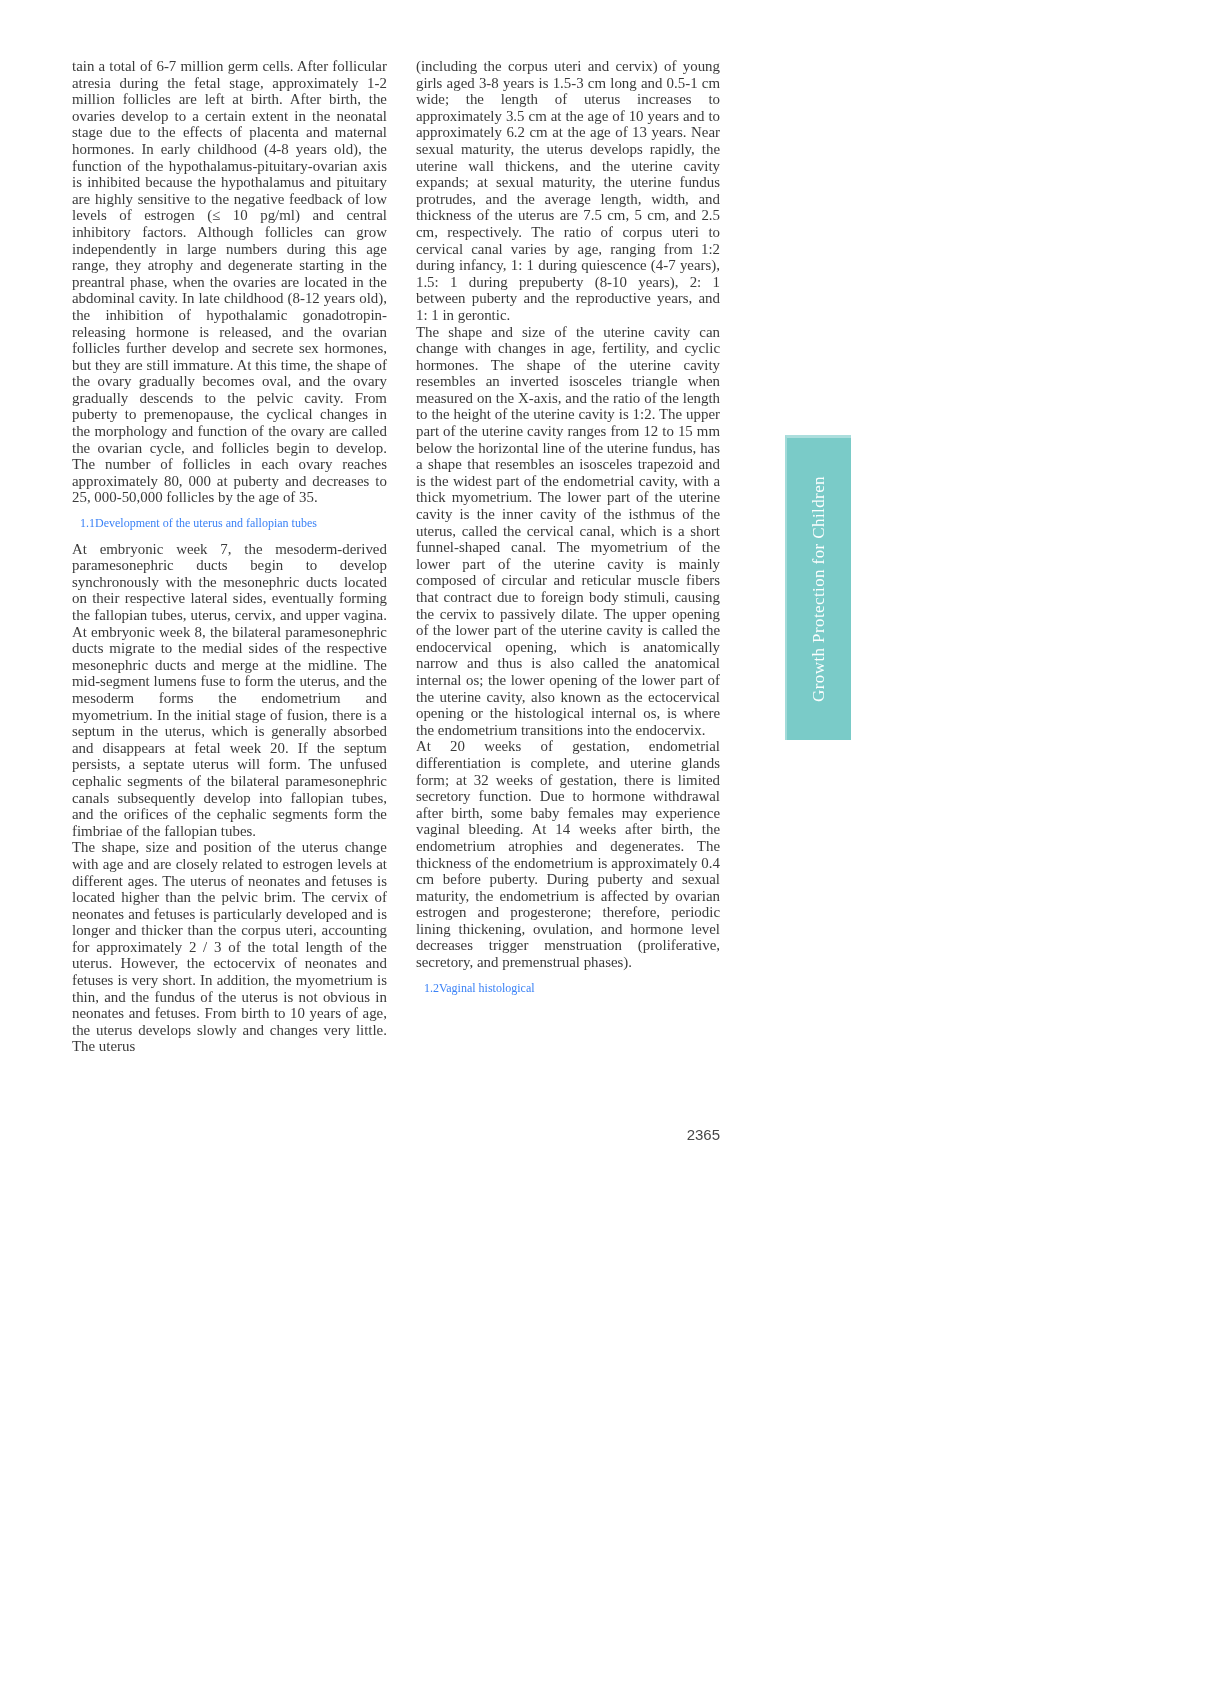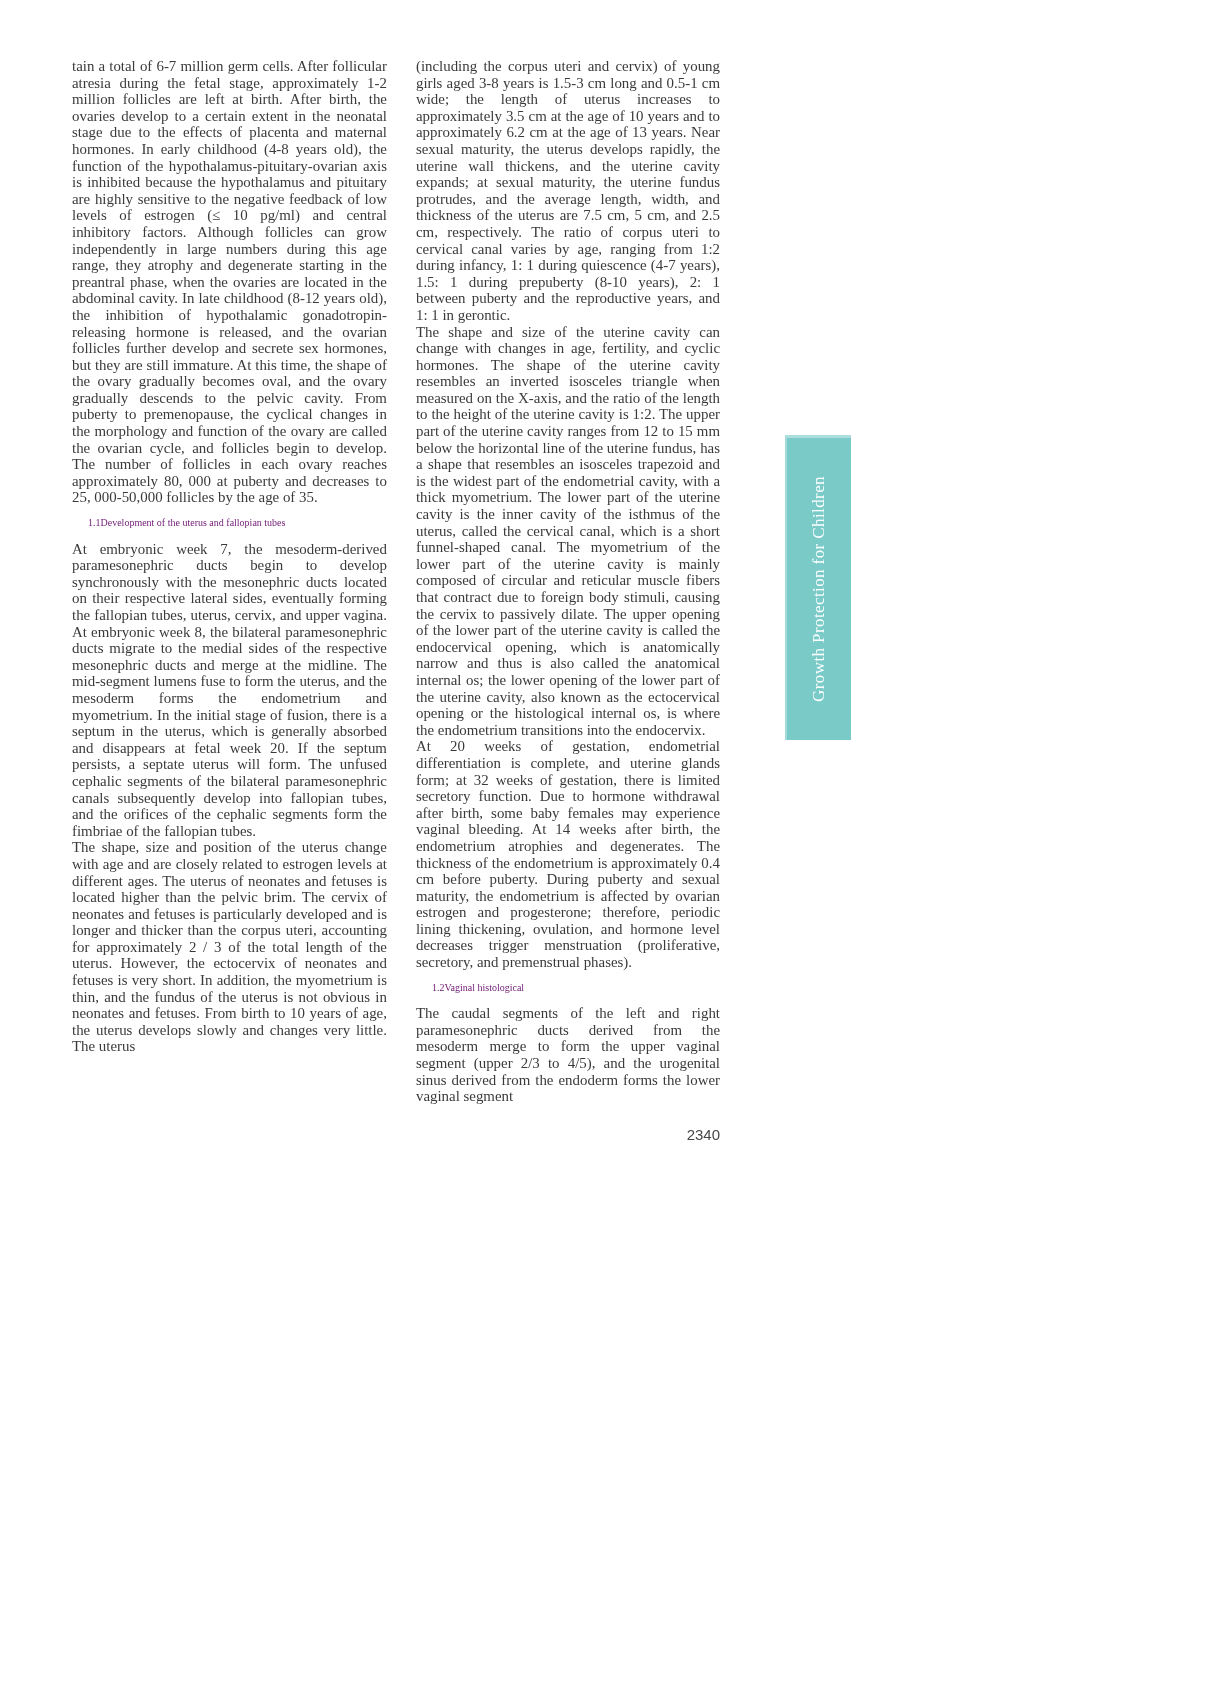--- a/index.html
+++ b/index.html
@@ -28,26 +28,26 @@
   .col-left  { width: 319px; }
   .col-right { width: 308px; }
   .col p {
     margin: 0;
     font-size: 14.9px;
     line-height: 16.6px;
     text-align: justify;
     color: #3a3a3a;
   }
   .sec-heading {
-    font-size: 10px;
+    font-size: 12px;
     line-height: 16.6px;
     font-weight: normal;
-    margin: 9px 16px;
+    margin: 9px 8px;
     text-align: justify;
-    color: #701a75;
+    color: #3b82f6;
   }
   .page-number {
     position: absolute;
     left: 412px;
     top: 1126px;
     width: 308px;
     text-align: right;
     font-family: "Liberation Sans", sans-serif;
     font-size: 15px;
     color: #474747;
@@ -88,24 +88,23 @@
       <h2 class="sec-heading">1.1Development of the uterus and fallopian tubes</h2>
       <p>At embryonic week 7, the mesoderm-derived paramesonephric ducts begin to develop synchronously with the mesonephric ducts located on their respective lateral sides, eventually forming the fallopian tubes, uterus, cervix, and upper vagina. At embryonic week 8, the bilateral paramesonephric ducts migrate to the medial sides of the respective mesonephric ducts and merge at the midline. The mid-segment lumens fuse to form the uterus, and the mesoderm forms the endometrium and myometrium. In the initial stage of fusion, there is a septum in the uterus, which is generally absorbed and disappears at fetal week 20. If the septum persists, a septate uterus will form. The unfused cephalic segments of the bilateral paramesonephric canals subsequently develop into fallopian tubes, and the orifices of the cephalic segments form the fimbriae of the fallopian tubes.</p>
       <p>The shape, size and position of the uterus change with age and are closely related to estrogen levels at different ages. The uterus of neonates and fetuses is located higher than the pelvic brim. The cervix of neonates and fetuses is particularly developed and is longer and thicker than the corpus uteri, accounting for approximately 2 / 3 of the total length of the uterus. However, the ectocervix of neonates and fetuses is very short. In addition, the myometrium is thin, and the fundus of the uterus is not obvious in neonates and fetuses. From birth to 10 years of age, the uterus develops slowly and changes very little. The uterus</p>
     </div>
 
     <div class="col col-right">
       <p>(including the corpus uteri and cervix) of young girls aged 3-8 years is 1.5-3 cm long and 0.5-1 cm wide; the length of uterus increases to approximately 3.5 cm at the age of 10 years and to approximately 6.2 cm at the age of 13 years. Near sexual maturity, the uterus develops rapidly, the uterine wall thickens, and the uterine cavity expands; at sexual maturity, the uterine fundus protrudes, and the average length, width, and thickness of the uterus are 7.5 cm, 5 cm, and 2.5 cm, respectively. The ratio of corpus uteri to cervical canal varies by age, ranging from 1:2 during infancy, 1: 1 during quiescence (4-7 years), 1.5: 1 during prepuberty (8-10 years), 2: 1 between puberty and the reproductive years, and 1: 1 in gerontic.</p>
       <p>The shape and size of the uterine cavity can change with changes in age, fertility, and cyclic hormones. The shape of the uterine cavity resembles an inverted isosceles triangle when measured on the X-axis, and the ratio of the length to the height of the uterine cavity is 1:2. The upper part of the uterine cavity ranges from 12 to 15 mm below the horizontal line of the uterine fundus, has a shape that resembles an isosceles trapezoid and is the widest part of the endometrial cavity, with a thick myometrium. The lower part of the uterine cavity is the inner cavity of the isthmus of the uterus, called the cervical canal, which is a short funnel-shaped canal. The myometrium of the lower part of the uterine cavity is mainly composed of circular and reticular muscle fibers that contract due to foreign body stimuli, causing the cervix to passively dilate. The upper opening of the lower part of the uterine cavity is called the endocervical opening, which is anatomically narrow and thus is also called the anatomical internal os; the lower opening of the lower part of the uterine cavity, also known as the ectocervical opening or the histological internal os, is where the endometrium transitions into the endocervix.</p>
       <p>At 20 weeks of gestation, endometrial differentiation is complete, and uterine glands form; at 32 weeks of gestation, there is limited secretory function. Due to hormone withdrawal after birth, some baby females may experience vaginal bleeding. At 14 weeks after birth, the endometrium atrophies and degenerates. The thickness of the endometrium is approximately 0.4 cm before puberty. During puberty and sexual maturity, the endometrium is affected by ovarian estrogen and progesterone; therefore, periodic lining thickening, ovulation, and hormone level decreases trigger menstruation (proliferative, secretory, and premenstrual phases).</p>
       <h2 class="sec-heading">1.2Vaginal histological</h2>
-      <p>The caudal segments of the left and right paramesonephric ducts derived from the mesoderm merge to form the upper vaginal segment (upper 2/3 to 4/5), and the urogenital sinus derived from the endoderm forms the lower vaginal segment</p>
     </div>
 
   </div>
 
-  <div class="page-number">2340</div>
+  <div class="page-number">2365</div>
 
   <div class="side-tab">
     <span class="side-tab-label">Growth Protection for Children</span>
   </div>
 
 </div>
 
 </body></html>

